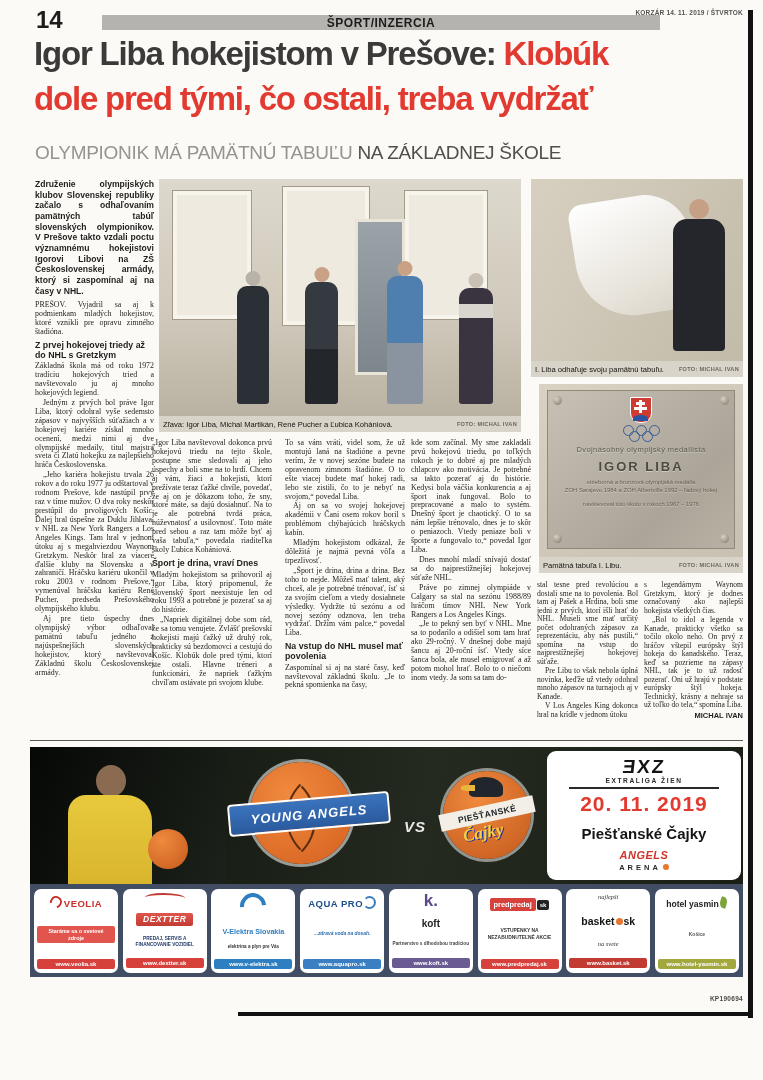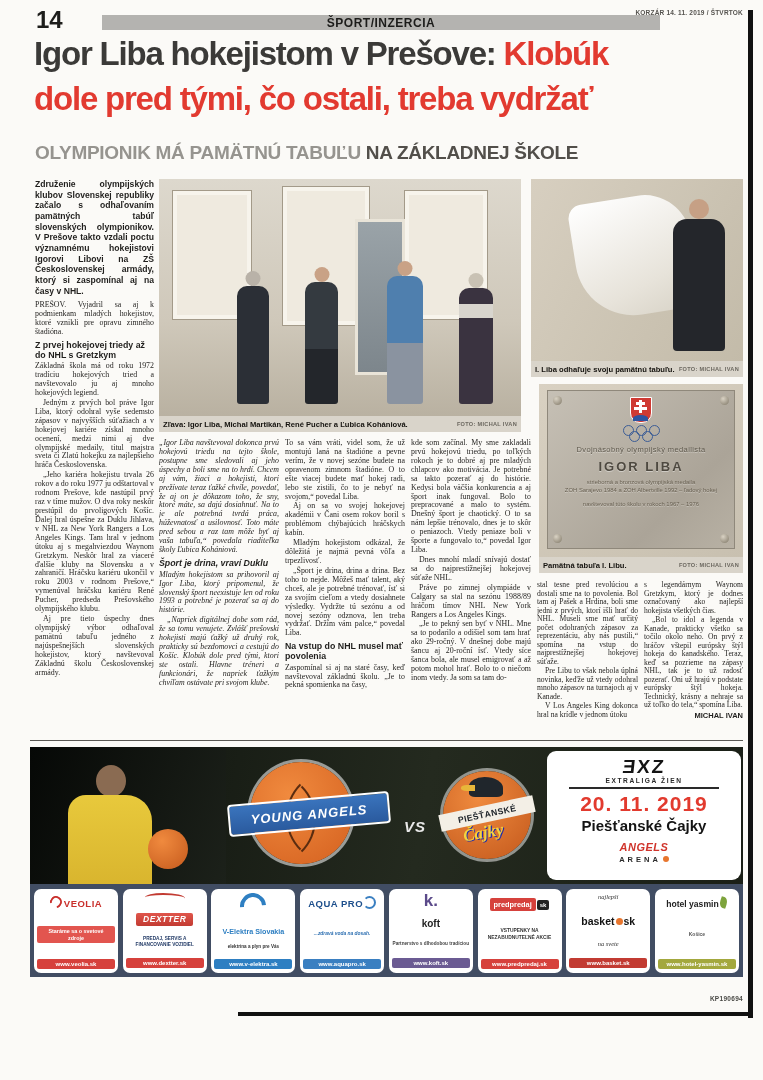--- a/index.html
+++ b/index.html
@@ -11,28 +11,28 @@
   
   .pagenum{position:absolute;left:36px;top:6px;font-size:24px;font-weight:bold;color:#1d1d1b;}
   .section-bar{position:absolute;left:102px;top:15px;width:558px;height:15px;background:#b4b3b0;display:flex;align-items:center;justify-content:center;}
   .section-bar span{font-size:12px;font-weight:bold;color:#1c1c1a;letter-spacing:.5px;}
   .edition{position:absolute;left:575px;top:9px;width:168px;text-align:right;font-size:6.5px;font-weight:bold;color:#55534f;letter-spacing:.2px;}
 
   
   .headline{position:absolute;left:34px;top:31px;width:710px;font-weight:800;font-size:33px;line-height:45px;letter-spacing:-1.2px;}
   .hl-dark{color:#3b3a38;}
   .hl-red,.hl-line2{color:#e23a30;}
-  .deck{position:absolute;left:35px;top:142px;width:708px;font-weight:bold;font-size:19px;letter-spacing:-.3px;}
+  .deck{position:absolute;left:35px;top:142px;width:708px;font-weight:normal;font-size:19px;letter-spacing:-.3px;}
   .deck-gray{color:#96948f;}
   .deck-dark{color:#524f4a;}
 
   
   .col{position:absolute;font-family:"Liberation Serif",serif;font-size:7.9px;line-height:1.13;color:#201f1d;text-align:justify;overflow:hidden;}
   .c1{left:35px;top:179px;width:119px;height:558px;}
-  .c2{left:159px;top:439px;width:120px;height:298px;font-style:italic;}
+  .c2{left:152px;top:439px;width:120px;height:298px;}
   .c3{left:285px;top:439px;width:120px;height:298px;}
   .c4{left:411px;top:439px;width:120px;height:298px;}
   .c5{left:537px;top:581px;width:101px;height:158px;font-size:7.6px;line-height:1.12;}
   .c6{left:644px;top:581px;width:99px;height:158px;font-size:7.6px;line-height:1.12;}
   .pr{margin:0 0 1px 0;}
   .para{text-indent:8px;}
   .flush{text-indent:0;}
   .lead{font-family:"Liberation Sans",sans-serif;font-weight:bold;font-size:8.6px;line-height:1.24;margin-bottom:5px;text-align:justify;}
   .intro{}
   .subhead{font-family:"Liberation Sans",sans-serif;font-weight:bold;font-size:8.8px;line-height:1.1;margin:4px 0 2px 0;text-align:left;text-indent:0;}
@@ -57,21 +57,21 @@
 
   .unveil-photo{left:531px;top:179px;width:212px;height:182px;background:linear-gradient(120deg,#d7cfc0,#c3bba9);}
   .drape{position:absolute;left:44px;top:18px;width:118px;height:118px;background:linear-gradient(160deg,#ffffff,#e7e3da 70%,#d8d3c7);border-radius:14px 46px 22px 58px;transform:rotate(-9deg);}
   .unv-man{position:absolute;right:18px;bottom:10px;width:52px;height:132px;background:#24262b;border-radius:14px 14px 4px 4px;}
   .unv-man::before{content:'';position:absolute;left:50%;top:-20px;transform:translateX(-50%);width:20px;height:20px;border-radius:50%;background:#c6a085;}
 
   .caption{position:absolute;height:16px;background:#d9d4ca;display:flex;justify-content:space-between;align-items:center;padding:0 4px;box-sizing:border-box;}
   .cap-main{left:159px;top:416px;width:362px;}
   .cap-unveil{left:531px;top:361px;width:212px;}
   .cap-plaque{left:539px;top:557px;width:204px;}
-  .cap-text{font-weight:bold;font-size:7.6px;color:#15130f;white-space:nowrap;overflow:hidden;}
+  .cap-text{font-weight:normal;font-size:7.6px;color:#15130f;white-space:nowrap;overflow:hidden;}
   .cap-credit{font-size:5.6px;color:#6b675f;font-weight:bold;letter-spacing:.3px;white-space:nowrap;margin-left:4px;}
 
   
   .plaque-photo{left:539px;top:384px;width:204px;height:173px;background:linear-gradient(150deg,#d9d1c2,#c8c0b0);position:absolute;overflow:hidden;}
   .plaque{position:absolute;left:8px;top:6px;right:8px;bottom:8px;background:linear-gradient(135deg,#c6c0b5,#aba498 70%,#b8b1a4);border:1px solid #8f887b;text-align:center;padding-top:6px;box-sizing:border-box;}
   .screw{position:absolute;width:9px;height:9px;border-radius:50%;background:radial-gradient(circle at 35% 30%,#d9d2c4,#7e7665);}
   .sc-tl{left:5px;top:5px;} .sc-tr{right:5px;top:5px;} .sc-bl{left:5px;bottom:5px;} .sc-br{right:5px;bottom:5px;}
   .shield{width:20px;height:24px;margin:0 auto;background:#cf3a33;border-radius:0 0 10px 10px;position:relative;border:1.5px solid #fff;}
   .shield .bar-v{position:absolute;left:8px;top:2px;width:3px;height:13px;background:#fff;}
   .shield .bar-h1{position:absolute;left:5px;top:4px;width:9px;height:2.5px;background:#fff;}
@@ -105,21 +105,21 @@
   .cj-bird{position:absolute;left:26px;top:6px;width:34px;height:20px;background:#20262c;border-radius:50% 60% 20% 20%;}
   .cj-bird::before{content:'';position:absolute;left:-8px;top:8px;width:14px;height:6px;background:#e8b63a;border-radius:40% 0 0 40%;}
   .cj-band{position:absolute;left:-4px;top:34px;width:96px;height:17px;background:#f3efe6;transform:rotate(-12deg);display:flex;align-items:center;justify-content:center;}
   .cj-band span{font-size:8.5px;font-weight:bold;color:#20262c;letter-spacing:.5px;}
   .cj-script{position:absolute;left:20px;top:52px;font-size:17px;font-style:italic;font-weight:bold;color:#f3d23e;text-shadow:1px 1px 0 #1d2db0;transform:rotate(-10deg);font-family:"Liberation Serif",serif;}
   .ad-panel{position:absolute;left:547px;top:751px;width:194px;height:129px;background:#fff;border-radius:9px;text-align:center;box-sizing:border-box;padding-top:5px;}
   .exz{font-weight:800;font-size:19px;letter-spacing:2px;color:#141414;transform:skewX(-6deg);}
   .exz-sub{font-size:6.6px;font-weight:bold;letter-spacing:1.6px;color:#2a2a2a;margin-top:-1px;}
   .panel-divider{width:150px;height:1.5px;background:#2a2a2a;margin:3px auto;}
   .match-date{font-size:21px;font-weight:800;color:#e23a2e;letter-spacing:1px;}
-  .match-opp{font-size:15px;font-weight:800;color:#141414;margin-top:1px;}
+  .match-opp{font-size:15px;font-weight:800;color:#141414;margin-top:9px;}
   .arena{margin-top:3px;}
   .arena1{color:#d0342b;font-weight:800;font-style:italic;font-size:11px;letter-spacing:.5px;}
   .arena2{display:block;font-size:7.5px;font-weight:bold;letter-spacing:3px;color:#2a2a2a;}
   .arena-ball{display:inline-block;width:6px;height:6px;border-radius:50%;background:#e8762e;margin-left:2px;}
 
   
   .sponsors{position:absolute;left:30px;top:884px;width:713px;height:93px;background:#414d63;display:flex;align-items:center;justify-content:space-between;padding:0 4px;box-sizing:border-box;}
   .sponsor{width:84px;height:84px;background:#fff;border-radius:7px;display:flex;flex-direction:column;align-items:center;justify-content:space-between;padding:4px 3px;box-sizing:border-box;text-align:center;}
   .sp-url{width:100%;color:#fff;font-weight:bold;font-size:6px;text-align:center;border-radius:2px;padding:2px 0;white-space:nowrap;overflow:hidden;}
   .sp-tag{font-size:4.9px;font-weight:bold;color:#333;line-height:1.25;}
@@ -171,21 +171,21 @@
       <p class="pr lead">Združenie olympijských klubov Slovenskej republiky začalo s odhaľovaním pamätných tabúľ slovenských olympionikov. V Prešove takto vzdali poctu významnému hokejistovi Igorovi Libovi na ZŠ Československej armády, ktorý si zaspomínal aj na časy v NHL.</p>
       <p class="pr flush intro">PREŠOV. Vyjadril sa aj k podmienkam mladých hokejistov, ktoré vznikli pre opravu zimného štadióna.</p>
       <p class="pr subhead">Z prvej hokejovej triedy až do NHL s Gretzkym</p>
       <p class="pr flush">Základná škola má od roku 1972 tradíciu hokejových tried a navštevovalo ju aj mnoho hokejových legiend.</p>
       <p class="pr para">Jedným z prvých bol práve Igor Liba, ktorý odohral vyše sedemsto zápasov v najvyšších súťažiach a v hokejovej kariére získal mnoho ocenení, medzi nimi aj dve olympijské medaily, titul majstra sveta či Zlatú hokejku za najlepšieho hráča Československa.</p>
       <p class="pr para">„Jeho kariéra hokejistu trvala 26 rokov a do roku 1977 ju odštartoval v rodnom Prešove, kde nastúpil prvý raz v tíme mužov. O dva roky neskôr prestúpil do prvoligových Košíc. Ďalej hral úspešne za Duklu Jihlava, v NHL za New York Rangers a Los Angeles Kings. Tam hral v jednom útoku aj s megahviezdou Waynom Gretzkym. Neskôr hral za viaceré ďalšie kluby na Slovensku a v zahraničí. Hráčsku kariéru ukončil v roku 2003 v rodnom Prešove,“ vymenúval hráčsku kariéru René Pucher, predseda Prešovského olympijského klubu.</p>
       <p class="pr para">Aj pre tieto úspechy dnes olympijský výbor odhaľoval pamätnú tabuľu jedného z najúspešnejších slovenských hokejistov, ktorý navštevoval Základnú školu Československej armády.</p>
     </div>
   <div class="col c2">
       <p class="pr flush">„Igor Liba navštevoval dokonca prvú hokejovú triedu na tejto škole, postupne sme sledovali aj jeho úspechy a boli sme na to hrdí. Chcem aj vám, žiaci a hokejisti, ktorí prežívate teraz ťažké chvíle, povedať, že aj on je dôkazom toho, že sny, ktoré máte, sa dajú dosiahnuť. Na to je ale potrebná tvrdá práca, húževnatosť a usilovnosť. Toto máte pred sebou a raz tam môže byť aj vaša tabuľa,“ povedala riaditeľka školy Ľubica Kohániová.</p>
-      <p class="pr subhead">Šport je drina, vraví Duklu</p>
+      <p class="pr subhead">Šport je drina, vraví Dnes</p>
       <p class="pr flush">Mladým hokejistom sa prihovoril aj Igor Liba, ktorý pripomenul, že slovenský šport neexistuje len od roku 1993 a potrebné je pozerať sa aj do histórie.</p>
       <p class="pr para">„Napriek digitálnej dobe som rád, že sa tomu venujete. Zvlášť prešovskí hokejisti majú ťažký už druhý rok, prakticky sú bezdomovci a cestujú do Košíc. Klobúk dole pred tými, ktorí ste ostali. Hlavne tréneri a funkcionári, že napriek ťažkým chvíľam ostávate pri svojom klube.</p>
     </div>
   <div class="col c3">
       <p class="pr flush">To sa vám vráti, videl som, že už montujú laná na štadióne a pevne verím, že v novej sezóne budete na opravenom zimnom štadióne. O to ešte viacej budete mať hokej radi, lebo ste zistili, čo to je nebyť na svojom,“ povedal Liba.</p>
       <p class="pr para">Aj on sa vo svojej hokejovej akadémii v Čani osem rokov boril s problémom chýbajúcich hráčskych kabín.</p>
       <p class="pr para">Mladým hokejistom odkázal, že dôležitá je najmä pevná vôľa a trpezlivosť.</p>
       <p class="pr para">„Šport je drina, drina a drina. Bez toho to nejde. Môžeš mať talent, aký chceš, ale je potrebné trénovať, ísť si za svojím cieľom a vtedy dosiahnete výsledky. Vydržte tú sezónu a od novej sezóny odznova, len treba vydržať. Držím vám palce,“ povedal Liba.</p>
       <p class="pr subhead">Na vstup do NHL musel mať povolenia</p>
       <p class="pr flush">Zaspomínal si aj na staré časy, keď navštevoval základnú školu. „Je to pekná spomienka na časy,</p>

